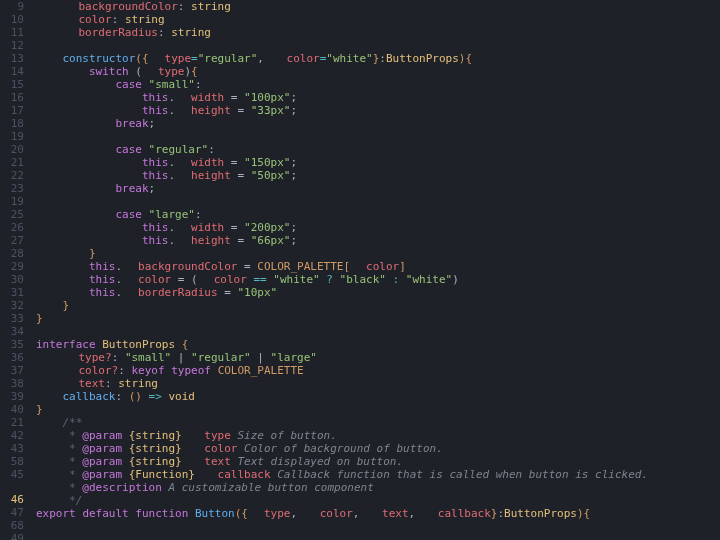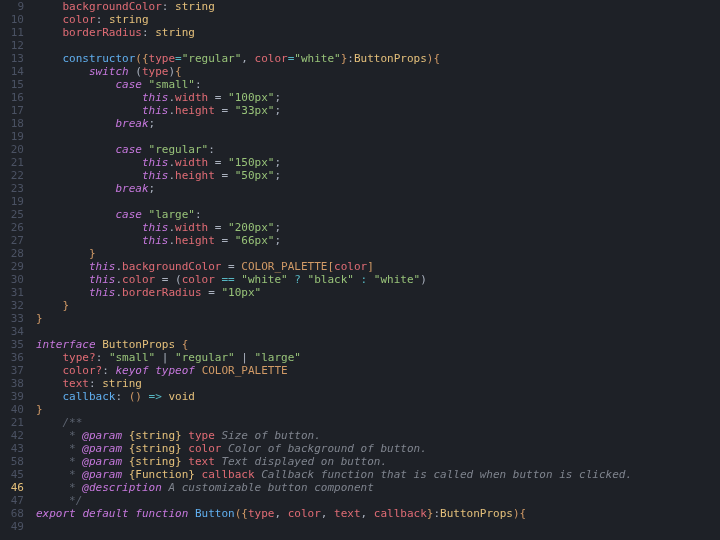--- a/index.html
+++ b/index.html
@@ -20,30 +20,30 @@
   .gutter {
     width: 36px;
     text-align: right;
     color: #4b5263;
     padding-right: 12px;
     flex-shrink: 0;
     user-select: none;
   }
   .gutter div { height: 13px; }
   .gutter .hl { color: #abb2bf; }
-  .gutter .dirty { color: #e5c07b; }
+  .gutter .dirty { color: #e5c07b; margin-top: 12px; }
   .code {
     flex: 1;
     white-space: pre;
     overflow: hidden;
   }
   .line { height: 13px; }
-  .k-purple { color: #c678dd; font-style: italic; }   
+  .k-purple { color: #c678dd; }   
   .k-blue   { color: #61afef; }   
-  .k-red    { color: #e06c75; }   
+  .k-red    { color: #e06c75; margin-left: 16px; }   
   .k-orange { color: #d19a66; }   
   .k-green  { color: #98c379; }   
   .k-teal   { color: #56b6c2; }   
   .k-yellow { color: #e5c07b; }   
   .k-gold   { color: #d19a66; }   
   .k-gray   { color: #5c6370; font-style: italic; } 
   .k-cmt    { color: #7f848e; font-style: italic; }
   .k-white  { color: #abb2bf; }
 </style>
 </head>

